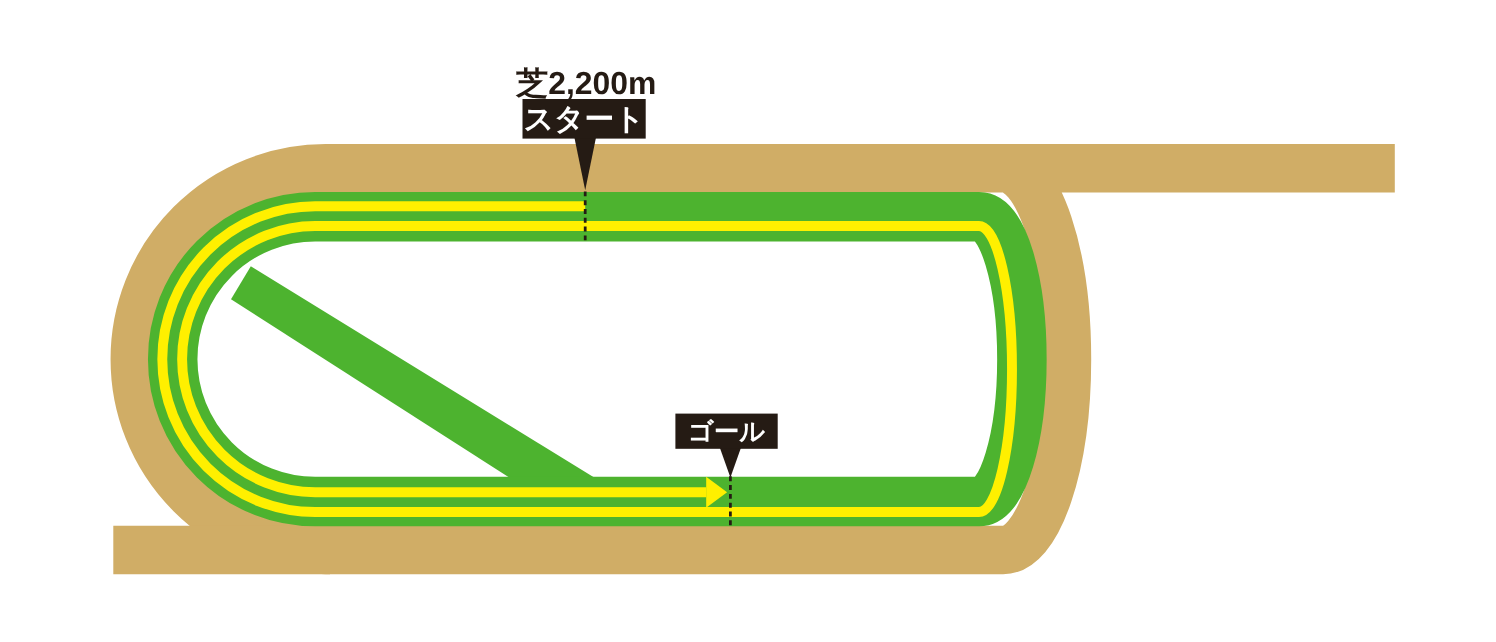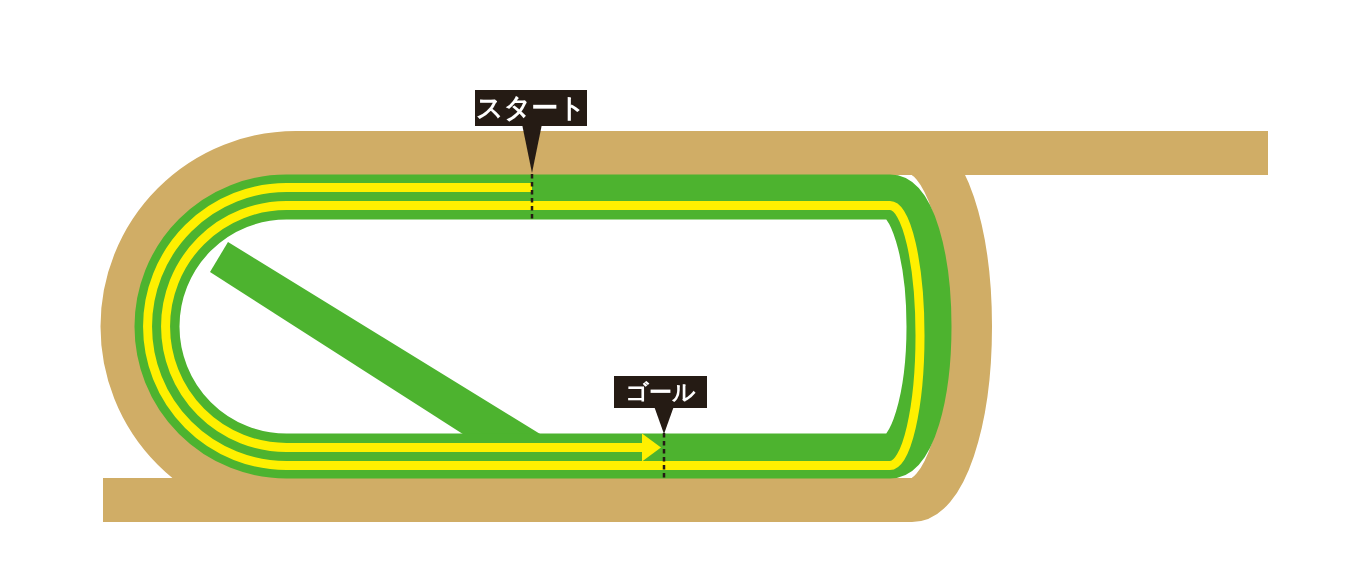--- a/index.html
+++ b/index.html
@@ -79,18 +79,19 @@
 
     <path d="M 532 174 L 532 220" fill="none" stroke-width="2.5" stroke-dasharray="4.5 3.5" stroke="#251B14"></path>
 
     <path d="M 664 433 L 664 479" fill="none" stroke-width="2.5" stroke-dasharray="4.5 3.5" stroke="#251B14"></path>
 
     <polygon points="522,124 542,124 532,173" fill="#251B14"></polygon>
 
     <polygon points="654,406 674,406 664,434" fill="#251B14"></polygon>
   </svg>
 
+  <div id="distance-label" class="label-text" style="color: rgb(37, 27, 20);">芝2,200m</div>
 
   <div id="start-box" class="marker-box" style="background: rgb(37, 27, 20); color: rgb(255, 255, 255);">スタート</div>
 
   <div id="goal-box" class="marker-box" style="background: rgb(37, 27, 20); color: rgb(255, 255, 255);">ゴール</div>
 
 </div>
 
 </body></html>

